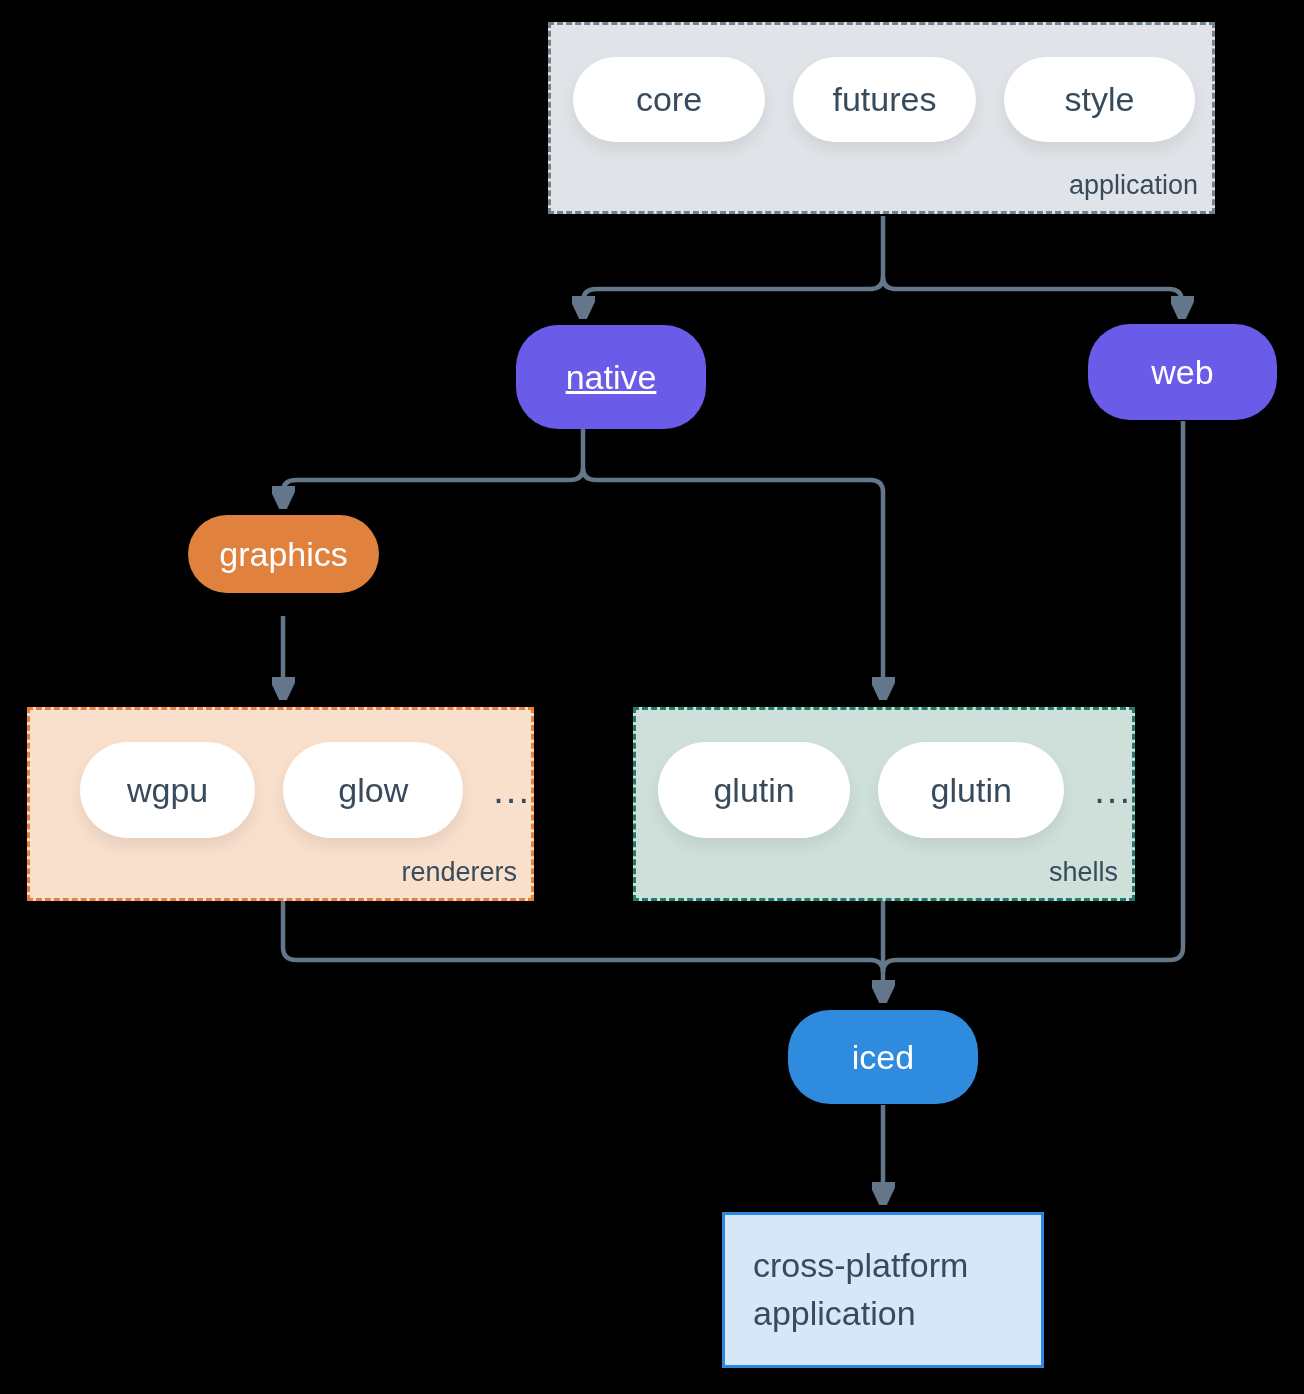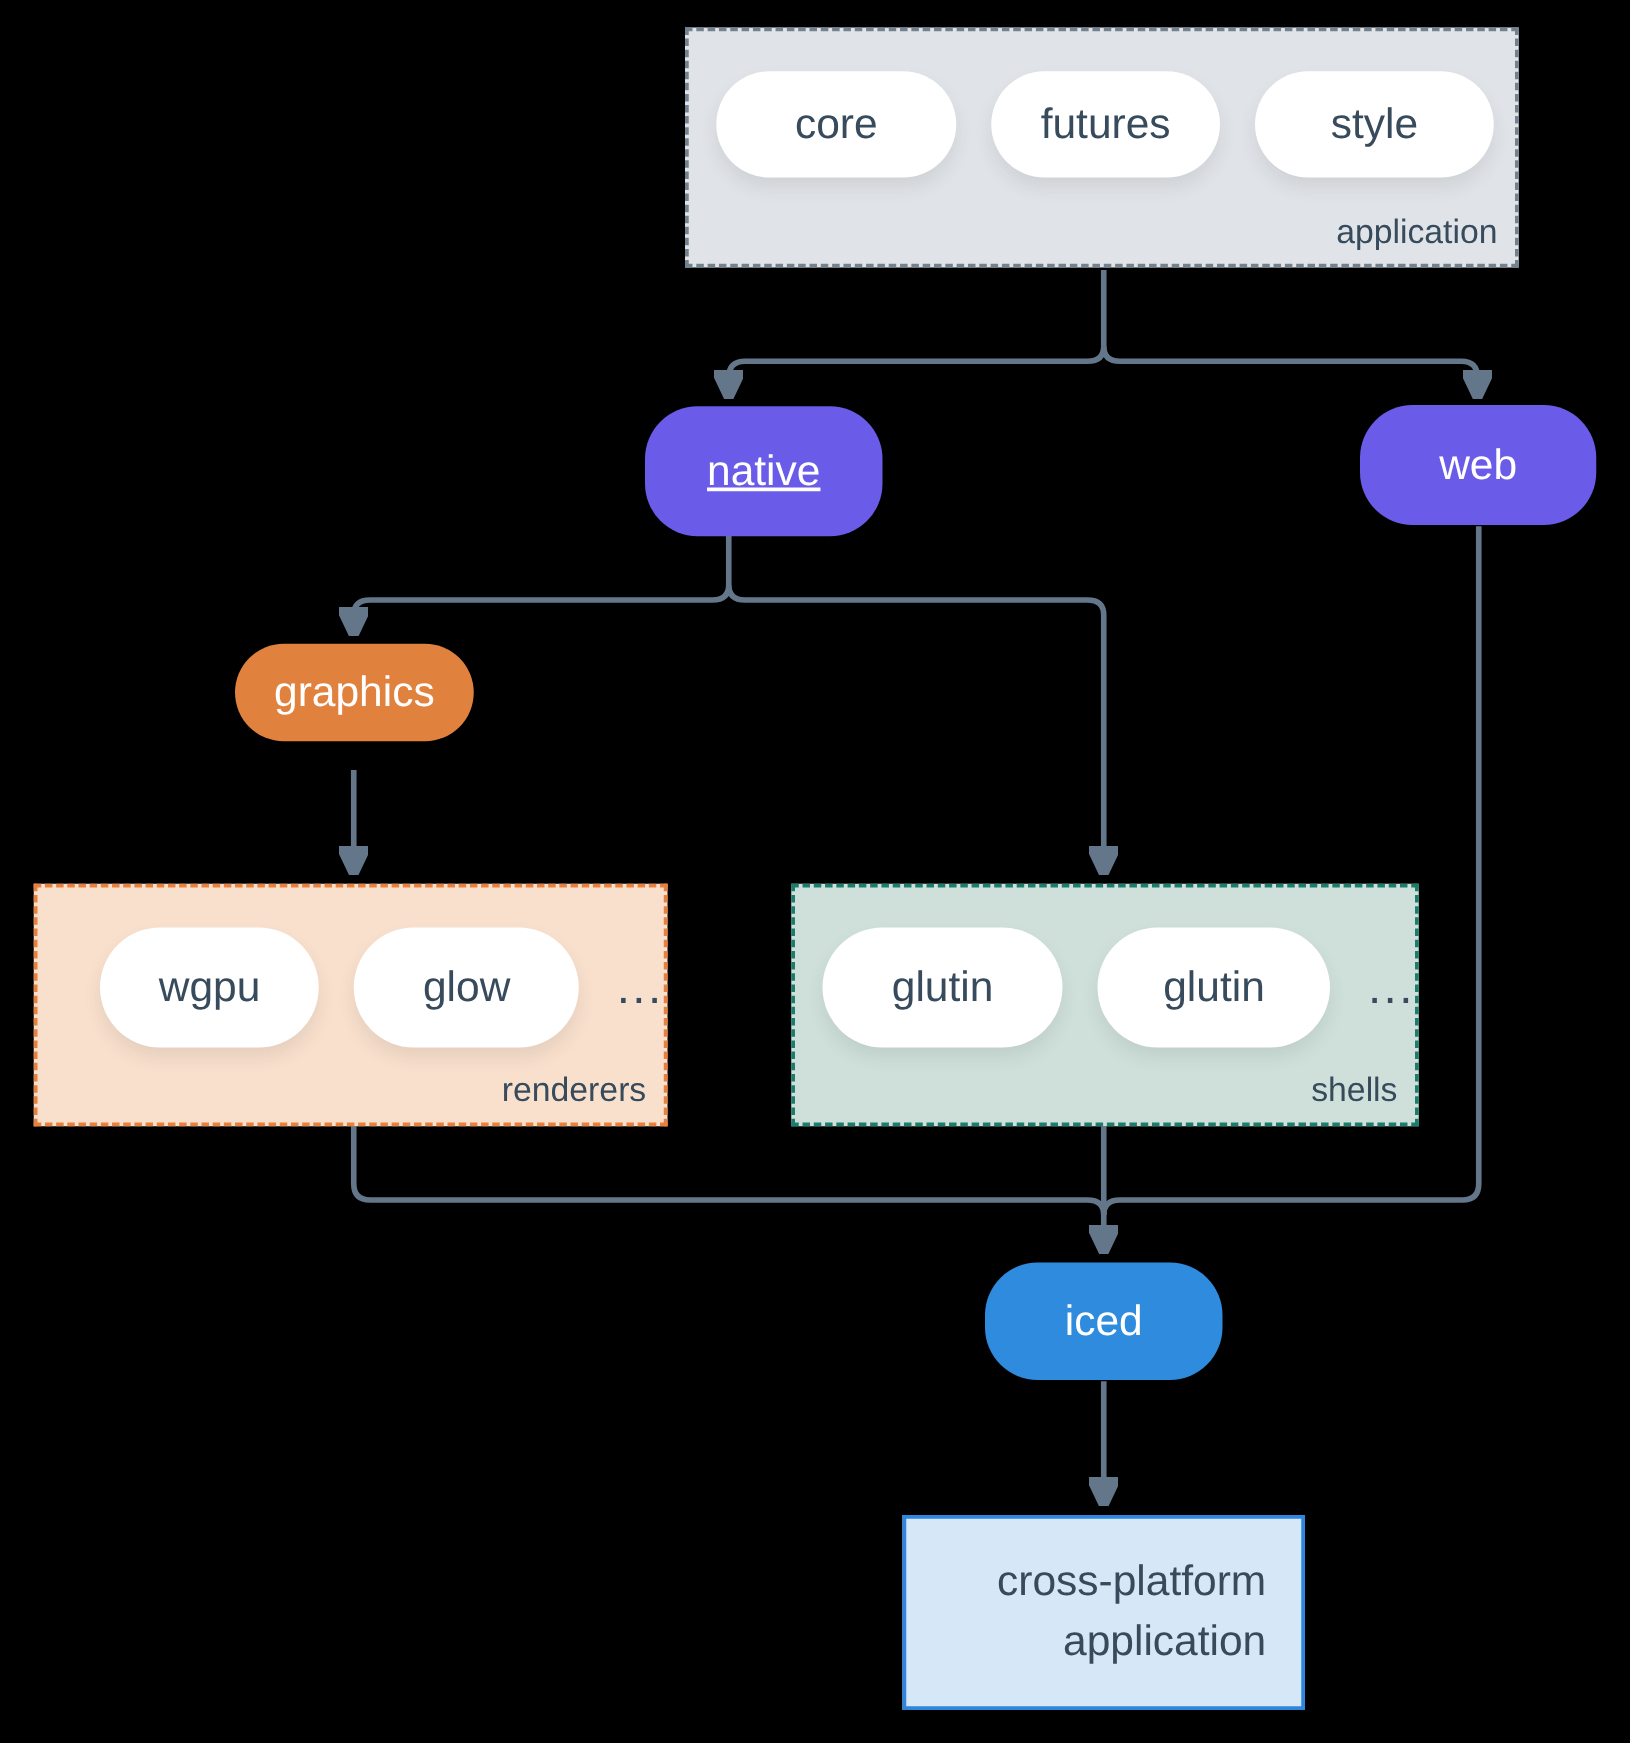--- a/index.html
+++ b/index.html
@@ -107,21 +107,21 @@
   .node-iced{left:788px;top:1010px;width:190px;height:94px;background:var(--blue);justify-content:center;}
 
   .app-box{
     position:absolute;
     left:722px;top:1212px;width:322px;height:156px;
     background:var(--app-fill);
     border:3px solid var(--app-border);
     display:flex;
     align-items:center;
     justify-content:center;
-    text-align:right;
+    text-align:left;
     font-size:34px;
     line-height:1.4;
     color:var(--text-dark);
     padding:0 28px;
   }
 </style>
 </head>
 <body>
 
 <div class="canvas">

